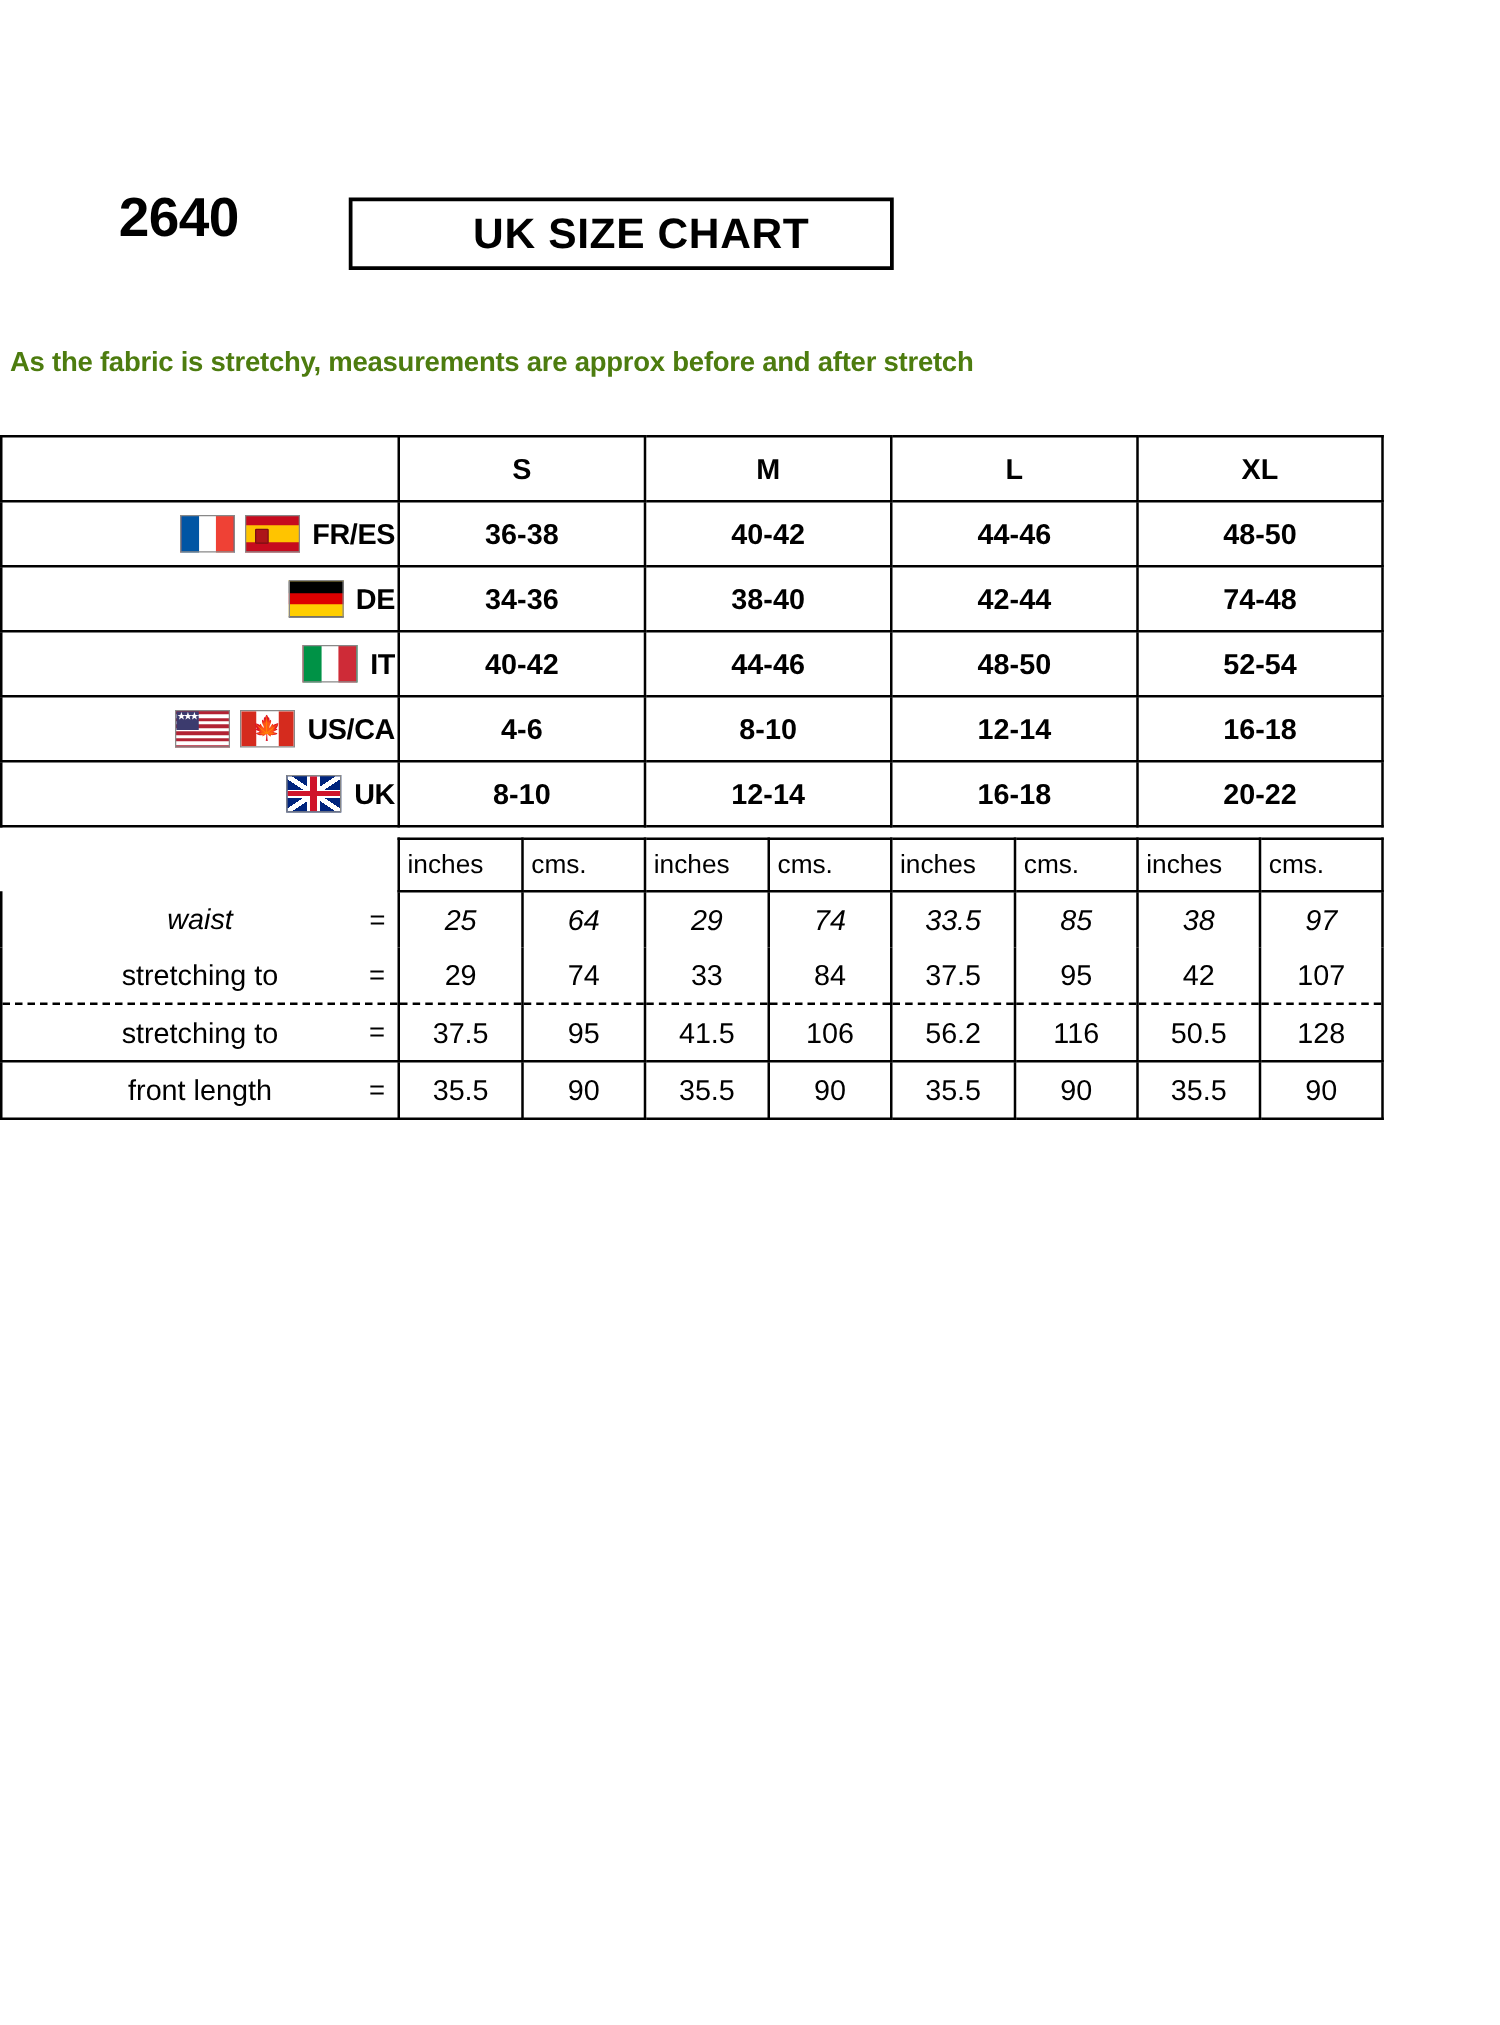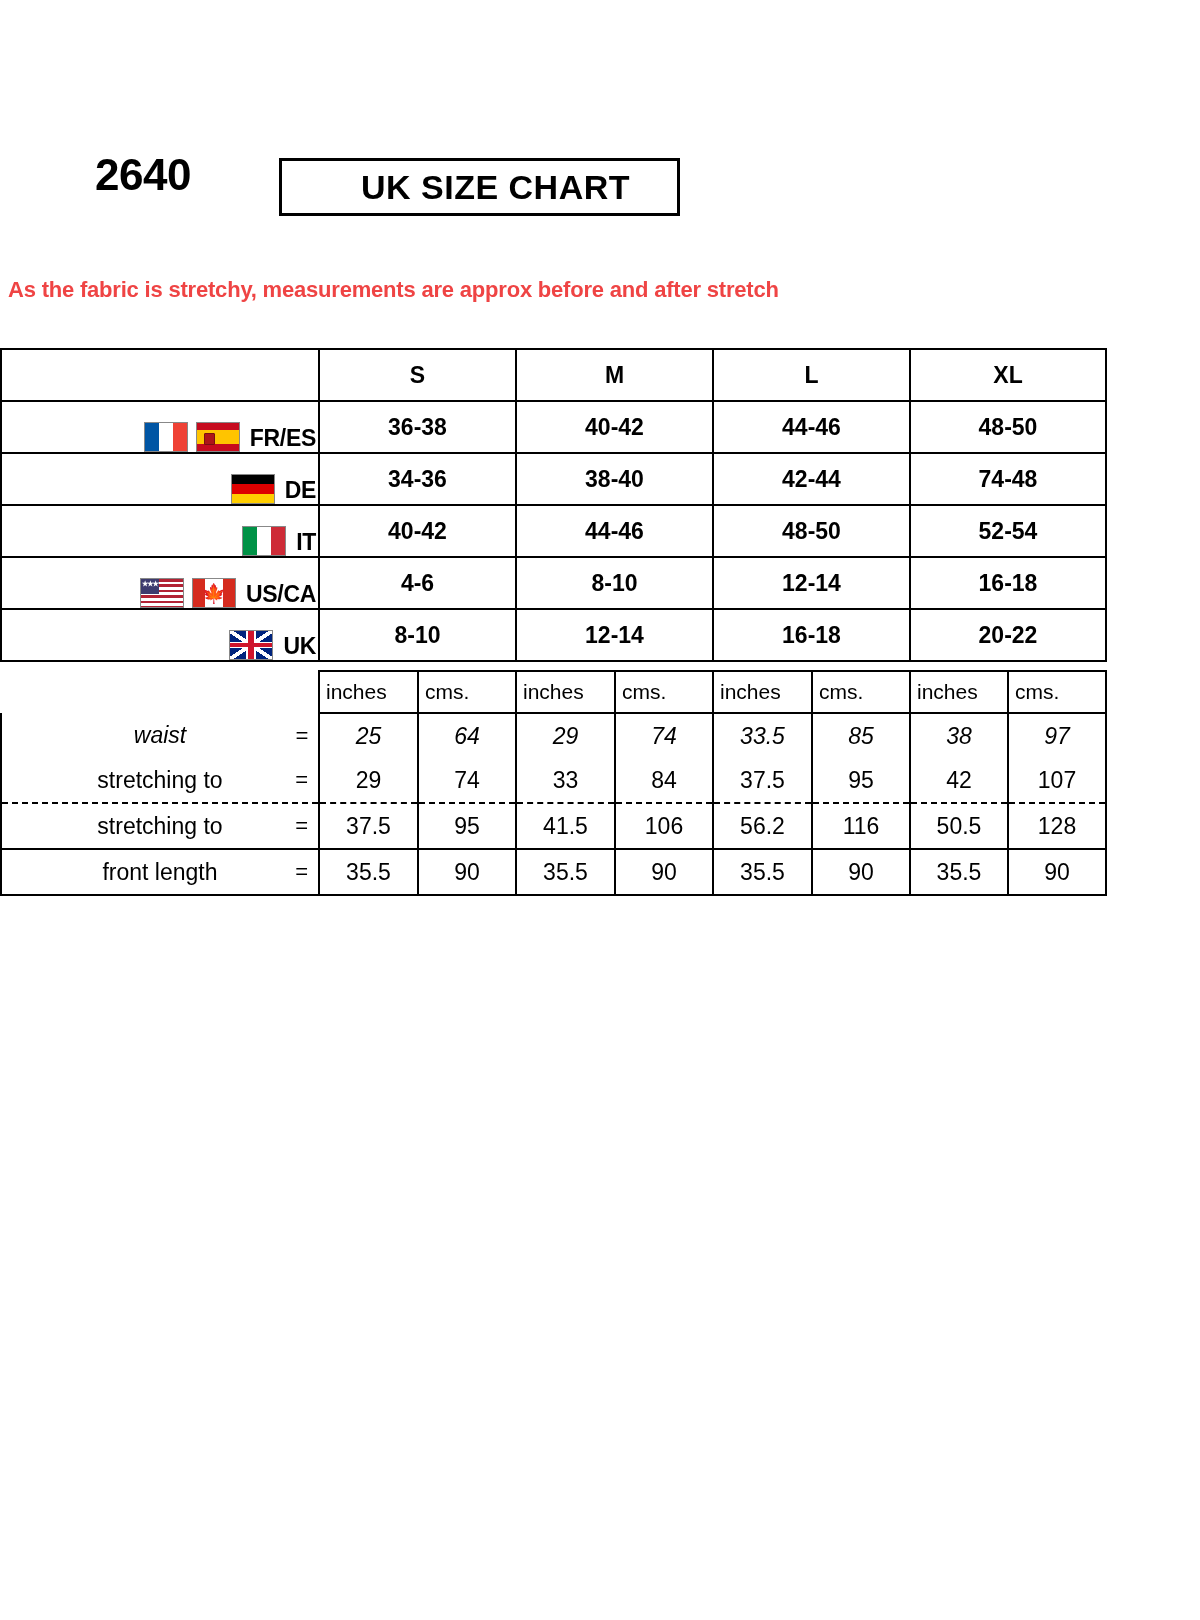--- a/index.html
+++ b/index.html
@@ -29,42 +29,42 @@
     left: 95px;
     top: 0px;
     font-size: 44px;
     font-weight: bold;
     letter-spacing: -0.5px;
   }
   .title-box {
     position: absolute;
     left: 279px;
     top: 8px;
-    width: 401px;
+    width: 436px;
     height: 58px;
     border: 3px solid #000;
     box-sizing: border-box;
     display: flex;
     align-items: center;
     justify-content: center;
     padding-left: 32px;
   }
   .title-box .title-text {
     font-size: 34px;
     font-weight: bold;
     letter-spacing: 0.5px;
   }
 
   .stretch-note {
     position: absolute;
     left: 8px;
     top: 277px;
     font-size: 22px;
     font-weight: bold;
-    color: #ef4444;
+    color: #4d7c0f;
     letter-spacing: -0.2px;
     white-space: nowrap;
   }
 
   
   .chart {
     position: absolute;
     left: 0;
     top: 348px;
     width: 1105px;
@@ -89,21 +89,21 @@
   td.label-cell {
     text-align: right;
     padding-right: 4px;
     font-size: 27px;
     font-weight: bold;
     border-left: none;
     position: relative;
   }
   .label-inner {
     display: flex;
-    align-items: flex-end;
+    align-items: center;
     justify-content: flex-end;
     gap: 10px;
     height: 100%;
     padding-right: 2px;
   }
   .flags {
     display: flex;
     align-items: center;
     gap: 8px;
   }

